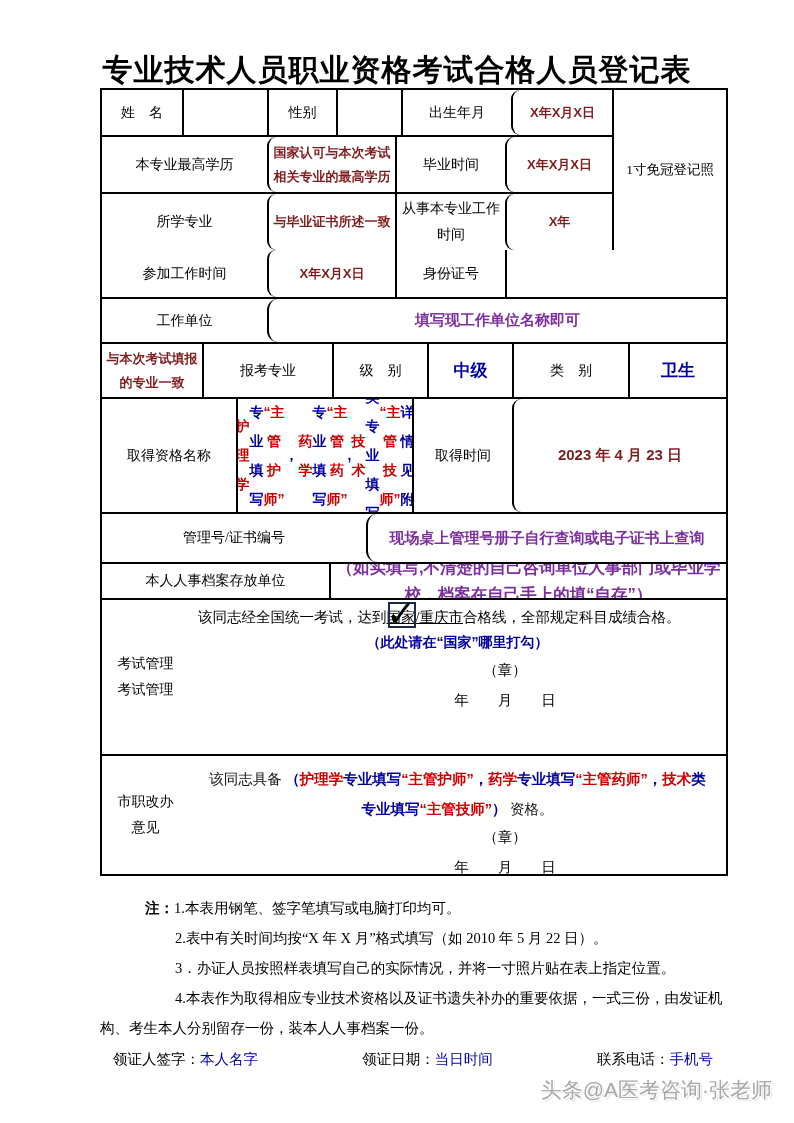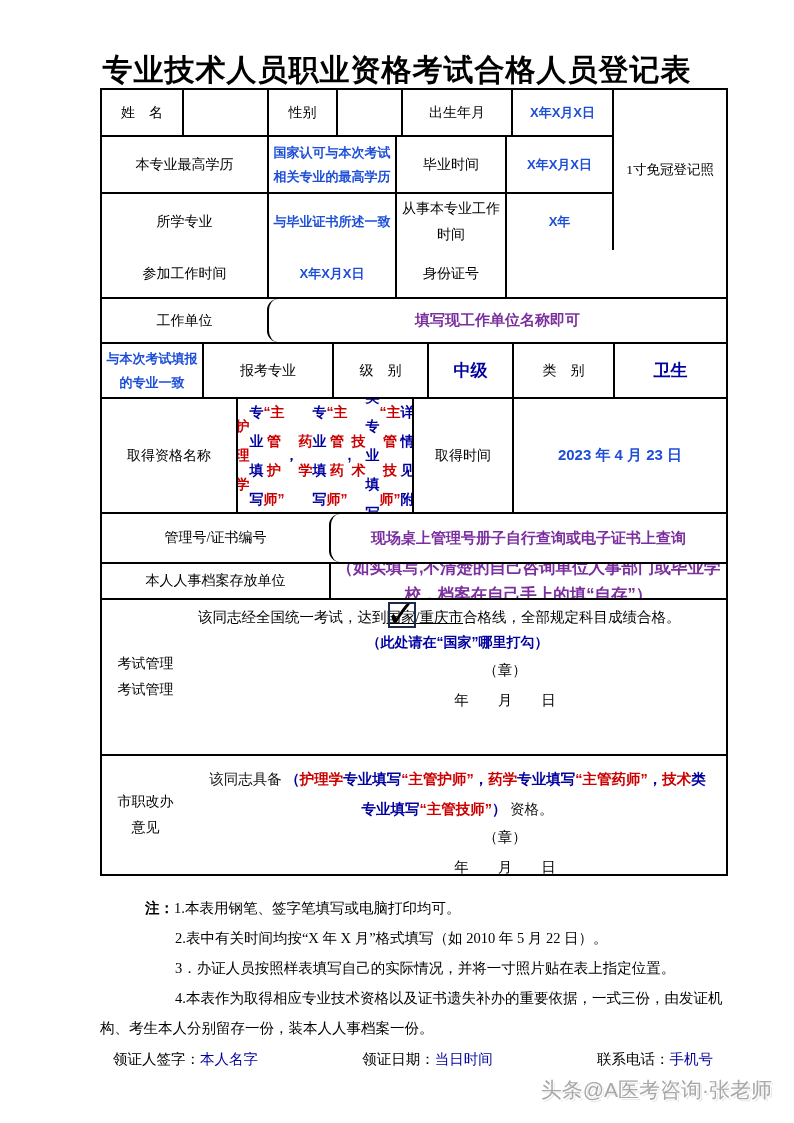--- a/index.html
+++ b/index.html
@@ -13,21 +13,21 @@
   .band{display:flex;width:100%;}
   .band + .band{border-top:2px solid #000;}
   .cell{display:flex;align-items:center;justify-content:center;text-align:center;
         padding:2px 3px;overflow:hidden;}
   .cell + .cell{border-left:2px solid #000;}
   .topgrid{display:flex;}
   .left3{width:510px;display:flex;flex-direction:column;}
   .photo{flex:1;border-left:2px solid #000;font-size:13.5px;}
   .lab{font-size:14px;}
   .labwrap{line-height:26px;}
-  .bluev{color:#1d4ed8;font-weight:bold;font-family:"Liberation Sans",sans-serif;font-size:13px;}
+  .bluev{color:#7f1d1d;font-weight:bold;font-family:"Liberation Sans",sans-serif;font-size:13px;border-radius:9px;}
   .bluebig{color:#0000A0;font-weight:bold;font-family:"Liberation Sans",sans-serif;font-size:17px;}
   .purv{color:#7B2F9E;font-weight:bold;font-family:"Liberation Sans",sans-serif;font-size:15px;border-radius:11px;}
   .purbig{color:#7B2F9E;font-weight:bold;font-family:"Liberation Sans",sans-serif;font-size:16.5px;line-height:27px;}
   .richcell{line-height:29px;font-weight:bold;font-family:"Liberation Sans",sans-serif;font-size:14px;}
   .c-red{color:#CC0000;}
   .c-blue{color:#0000A0;}
   .c-black{color:#111;font-family:"Liberation Serif",serif;font-weight:normal;font-size:14.5px;}
   
   .opcell{flex:1;display:block;text-align:left;padding:8px 6px 0 6px;}
   .opline1{position:relative;font-size:14.5px;padding-left:3px;}
@@ -98,21 +98,21 @@
     <div class="band" style="height:45px">
       <div class="cell lab" style="width:165px">工作单位</div>
       <div class="cell purv" style="flex:1">填写现工作单位名称即可</div>
     </div>
 
     <div class="band" style="height:55px">
       <div class="cell bluev" style="width:100px;line-height:24px">与本次考试填报的专业一致</div>
       <div class="cell lab" style="width:130px">报考专业</div>
       <div class="cell lab" style="width:95px">级　别</div>
       <div class="cell bluebig" style="width:85px">中级</div>
-      <div class="cell lab" style="width:101px">类　别</div>
+      <div class="cell lab" style="width:116px">类　别</div>
       <div class="cell bluebig" style="flex:1">卫生</div>
     </div>
 
     <div class="band" style="height:115px">
       <div class="cell lab" style="width:134px">取得资格名称</div>
       <div class="cell richcell" style="width:176px">
           <span class="c-red">护理学</span>
           <span class="c-blue">专业填写</span>
           <span class="c-red">“主管护师”</span>
           <span class="c-blue">，</span>
@@ -123,21 +123,21 @@
           <span class="c-red">技术</span>
           <span class="c-blue">类专业填写</span>
           <span class="c-red">“主管技师”</span>
           <span class="c-blue">，详情见附件</span>
         </div>
       <div class="cell lab" style="width:100px">取得时间</div>
       <div class="cell bluev" style="flex:1;font-size:15px">2023 年 4 月 23 日</div>
     </div>
 
     <div class="band" style="height:50px">
-      <div class="cell lab" style="width:227px">管理号/证书编号</div>
+      <div class="cell lab" style="width:264px">管理号/证书编号</div>
       <div class="cell purv" style="flex:1">现场桌上管理号册子自行查询或电子证书上查询</div>
     </div>
 
     <div class="band" style="height:36px">
       <div class="cell lab" style="width:227px">本人人事档案存放单位</div>
       <div class="cell purbig" style="flex:1;padding:0 4px">（如实填写,不清楚的自己咨询单位人事部门或毕业学校，档案在自己手上的填“自存”）</div>
     </div>
 
     <div class="band" style="height:156px">
       <div class="cell lab labwrap" style="width:87px">

